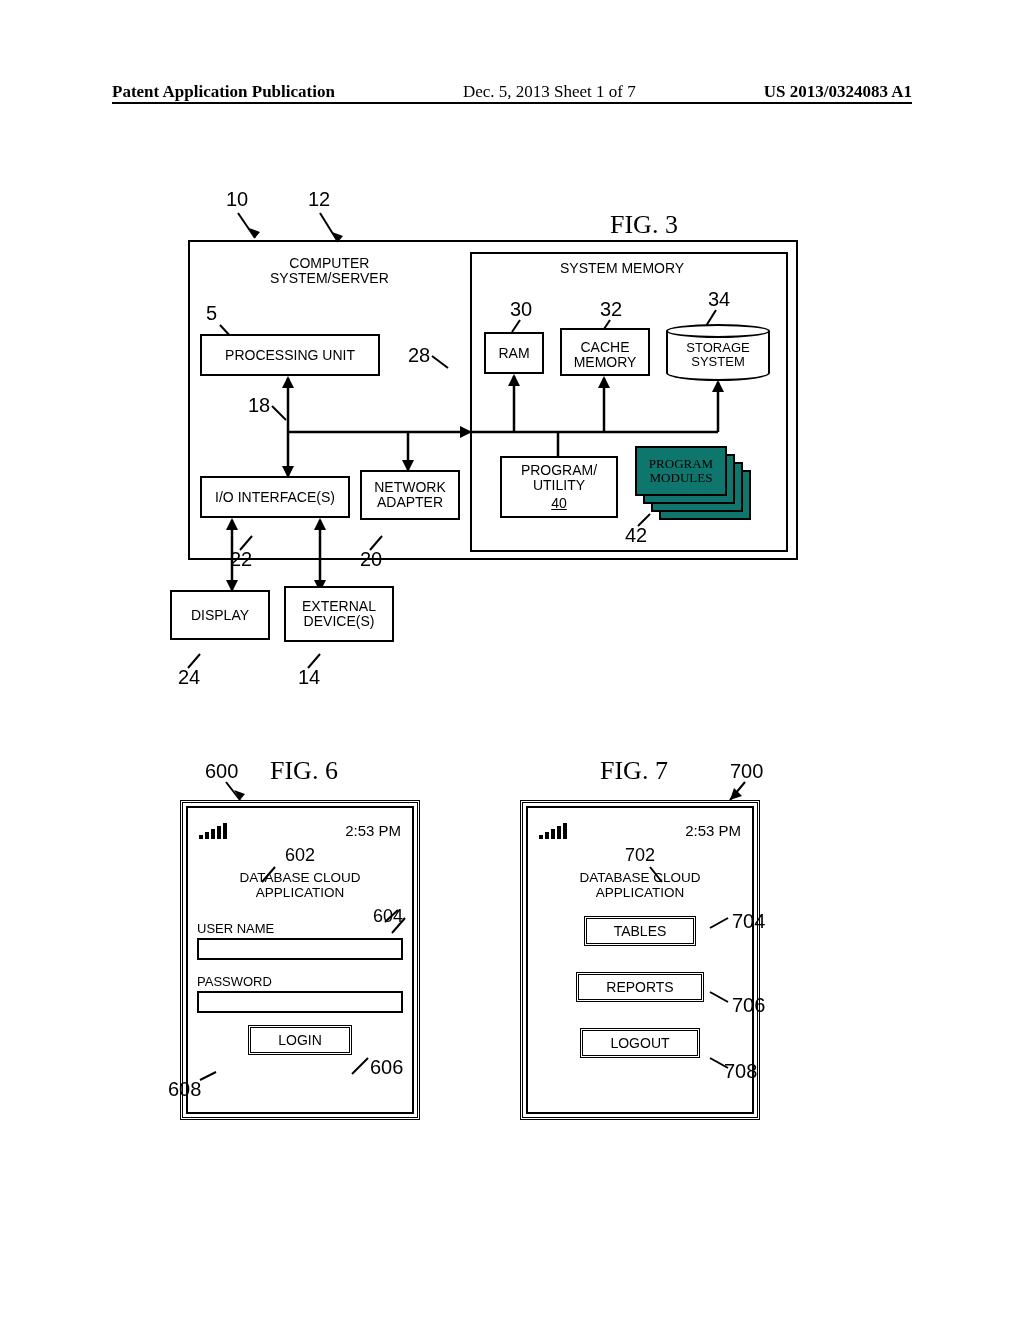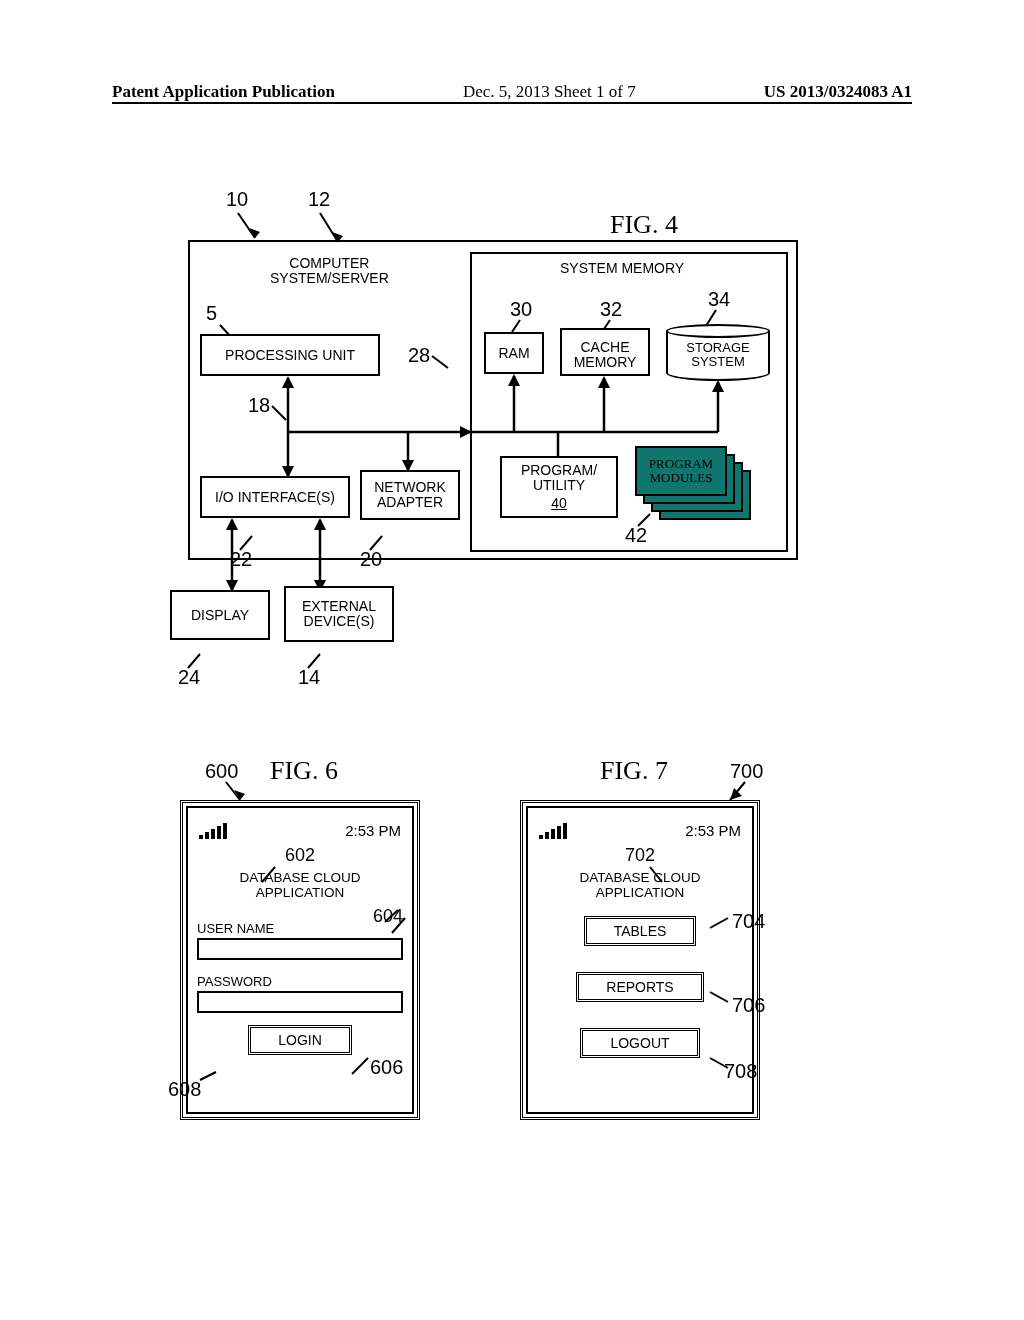--- a/index.html
+++ b/index.html
@@ -202,21 +202,21 @@
 <div class="page">
 
   <div class="header">
     <span class="left">Patent Application Publication</span>
     <span class="mid">Dec. 5, 2013  Sheet 1 of 7</span>
     <span class="right">US 2013/0324083 A1</span>
   </div>
 
   <div class="fig1-area">
 
-    <div class="fig1-title">FIG. 4</div>
+    <div class="fig1-title">FIG. 3</div>
 
     <div class="ref" style="left:66px; top:8px;">10</div>
     <div class="ref" style="left:148px; top:8px;">12</div>
     <div class="ref" style="left:46px; top:122px;">5</div>
     <div class="ref" style="left:88px; top:214px;">18</div>
     <div class="ref" style="left:248px; top:164px;">28</div>
     <div class="ref" style="left:350px; top:118px;">30</div>
     <div class="ref" style="left:440px; top:118px;">32</div>
     <div class="ref" style="left:548px; top:108px;">34</div>
     <div class="ref" style="left:465px; top:344px;">42</div>

